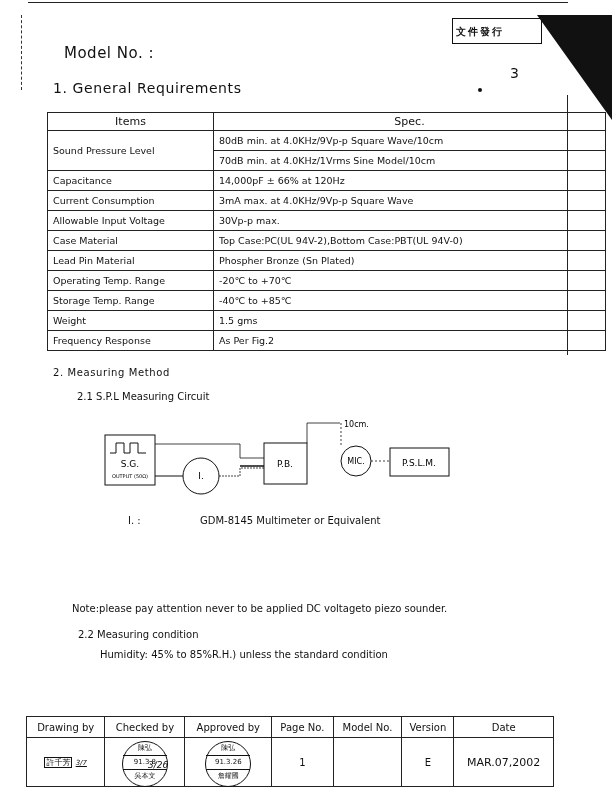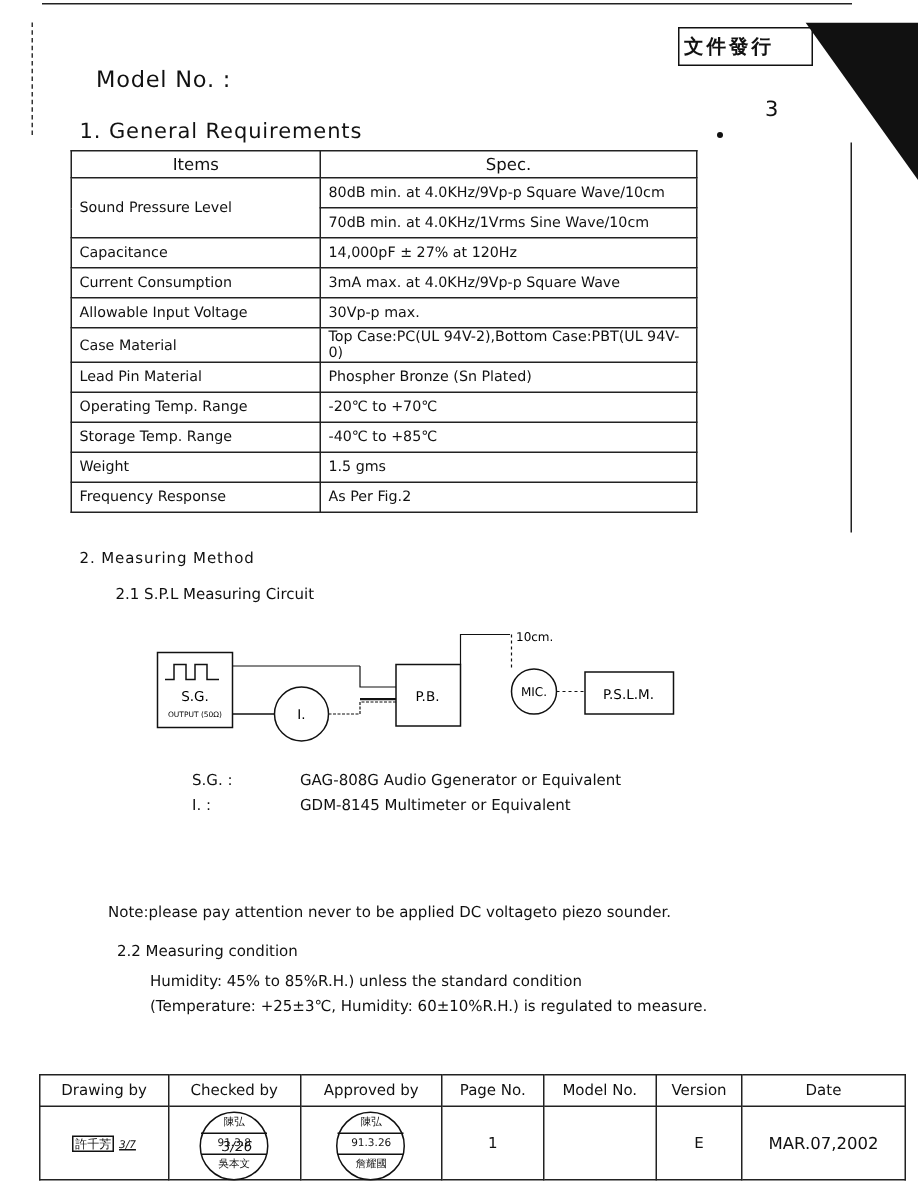--- a/index.html
+++ b/index.html
@@ -1,39 +1,39 @@
 <!DOCTYPE html>
 <html><head>
 <meta charset="utf-8">
 <style>
   html, body { margin:0; padding:0; background:#fff; }
   body { width:612px; height:792px; position:relative; overflow:hidden; font-family:"DejaVu Sans", sans-serif; color:#111; }
   .abs { position:absolute; }
   .topline { left:28px; top:2px; width:540px; height:0; border-top:1.5px solid #222; }
   .leftline { left:21px; top:15px; height:75px; border-left:1px dashed #333; }
-  .stamp-tr { left:452px; top:18px; width:90px; height:26px; border:1.5px solid #111; font-size:13px; font-weight:bold; letter-spacing:2px; line-height:26px; padding-left:3px; box-sizing:border-box; font-family:"DejaVu Serif", serif; }
+  .stamp-tr { left:452px; top:18px; width:90px; height:26px; border:1.5px solid #111; font-size:10px; font-weight:bold; letter-spacing:2px; line-height:26px; padding-left:3px; box-sizing:border-box; font-family:"DejaVu Serif", serif; }
   .corner { left:525px; top:15px; width:87px; height:110px; }
   .rightline { left:567px; top:95px; height:260px; border-left:1px solid #222; }
   .page-mark { left:510px; top:65px; font-size:14px; }
   .dot { left:478px; top:88px; width:4px; height:4px; background:#111; border-radius:50%; }
   .model { left:64px; top:44px; font-size:15px; letter-spacing:0.5px; }
   .h1 { left:53px; top:80px; font-size:14px; letter-spacing:0.6px; }
-  table.spec { position:absolute; left:47px; top:100px; width:418px; border-collapse:collapse; font-size:9.5px;padding-left:39px; }
+  table.spec { position:absolute; left:47px; top:112px; width:559px; border-collapse:collapse; font-size:9.5px;padding-left:39px; }
   table.spec td { border:1px solid #222; padding:0 5px; height:19px; }
   table.spec td.c1 { width:155px; }
   table.spec .hdr td { text-align:center; font-size:11px; height:17px; }
   .h2 { left:53px; top:367px; font-size:10px; letter-spacing:0.6px; }
   .h21 { left:77px; top:391px; font-size:10px; }
   .diagram { left:100px; top:415px; width:380px; height:85px; }
   .legend { left:128px; top:512px; font-size:10px; line-height:17px; }
   .legend .k { display:inline-block; width:72px; }
   .note { left:72px; top:603px; font-size:10px; }
   .h22 { left:78px; top:629px; font-size:10px; }
   .cond { left:100px; top:646px; font-size:10px; line-height:17px; }
-  table.foot { position:absolute; left:26px; top:716px; width:578px; border-collapse:collapse; font-size:10px; text-align:center; }
+  table.foot { position:absolute; left:26px; top:716px; width:528px; border-collapse:collapse; font-size:10px; text-align:center; }
   table.foot td { border:1px solid #222; }
   table.foot .fh td { height:18px; }
   table.foot .fv td { height:36px; }
   .seal { display:inline-block; width:44px; height:44px; border:1.5px solid #111; border-radius:50%; font-size:7px; line-height:13px; position:relative; top:2px;text-align:center; }
   .seal div { border-bottom:1px solid #111; }
   .seal div:last-child { border-bottom:none; }
   .sig { left:148px; top:760px; font-size:9px; font-style:italic; }
 </style>
 </head>
 <body>
@@ -55,25 +55,25 @@
   <tbody>
       <tr class="hdr">
     <td class="c1">Items</td>
     <td>Spec.</td>
   </tr>
   <tr>
     <td class="c1" rowspan="2">Sound Pressure Level</td>
     <td>80dB min. at 4.0KHz/9Vp-p Square Wave/10cm</td>
   </tr>
   <tr>
-    <td>70dB min. at 4.0KHz/1Vrms Sine Wave/10cm</td>
+    <td>70dB min. at 4.0KHz/1Vrms Sine Model/10cm</td>
   </tr>
   <tr>
         <td class="c1">Capacitance</td>
-        <td>14,000pF ± 27% at 120Hz</td>
+        <td>14,000pF ± 66% at 120Hz</td>
       </tr>
   <tr>
         <td class="c1">Current Consumption</td>
         <td>3mA max. at 4.0KHz/9Vp-p Square Wave</td>
       </tr>
   <tr>
         <td class="c1">Allowable Input Voltage</td>
         <td>30Vp-p max.</td>
       </tr>
   <tr>
@@ -124,29 +124,27 @@
   <text x="244" y="12" font-size="8">10cm.</text>
   <line x1="241" y1="8" x2="241" y2="30" stroke="#111" stroke-width="0.8" stroke-dasharray="2,2"></line>
   <circle cx="256" cy="46" r="15" fill="none" stroke="#111" stroke-width="1"></circle>
   <text x="256" y="49" font-size="8" text-anchor="middle">MIC.</text>
   <line x1="271" y1="46" x2="290" y2="46" stroke="#111" stroke-width="0.8" stroke-dasharray="2,2"></line>
   <rect x="290" y="33" width="59" height="28" fill="none" stroke="#111" stroke-width="1"></rect>
   <text x="319" y="51" font-size="9" text-anchor="middle">P.S.L.M.</text>
 </svg>
 
 <div class="abs legend">
-  <div><span class="k">S.G. :</span><span>GAG-808G Audio Ggenerator or Equivalent</span></div>
   <div><span class="k">I. :</span><span>GDM-8145 Multimeter or Equivalent</span></div>
 </div>
 
 <div class="abs note">Note:please pay attention never to be applied DC voltageto piezo sounder.</div>
 <div class="abs h22">2.2 Measuring condition</div>
 <div class="abs cond">
   <div>Humidity: 45% to 85%R.H.) unless the standard condition</div>
-  <div>(Temperature: +25±3℃, Humidity: 60±10%R.H.) is regulated to measure.</div>
 </div>
 
 <table class="foot">
   <tbody>
       <tr class="fh">
     <td>Drawing by</td>
     <td>Checked by</td>
     <td>Approved by</td>
     <td>Page No.</td>
     <td>Model No.</td>

